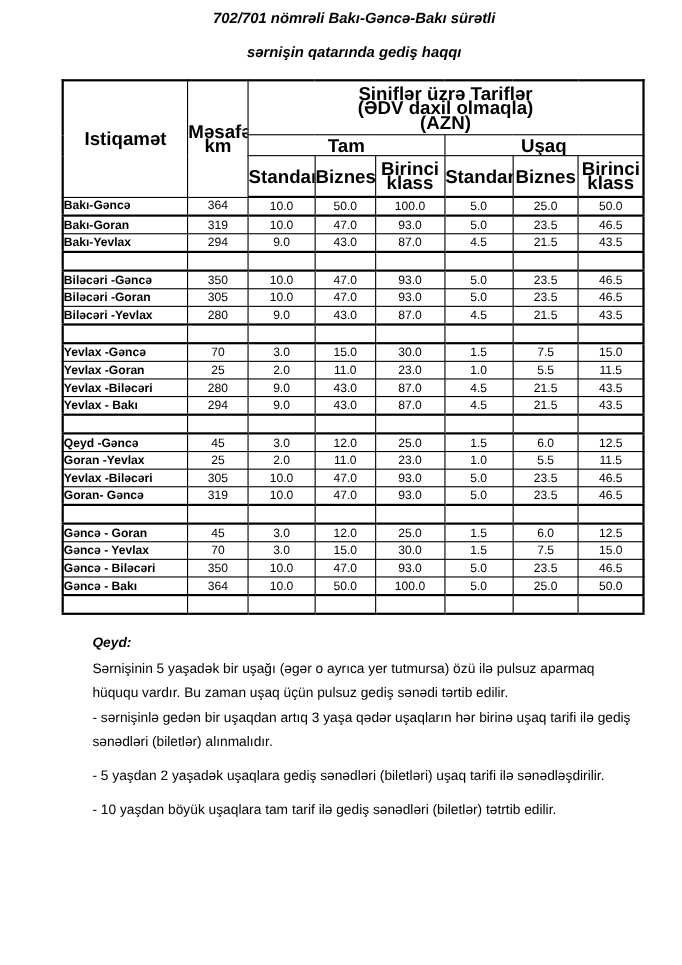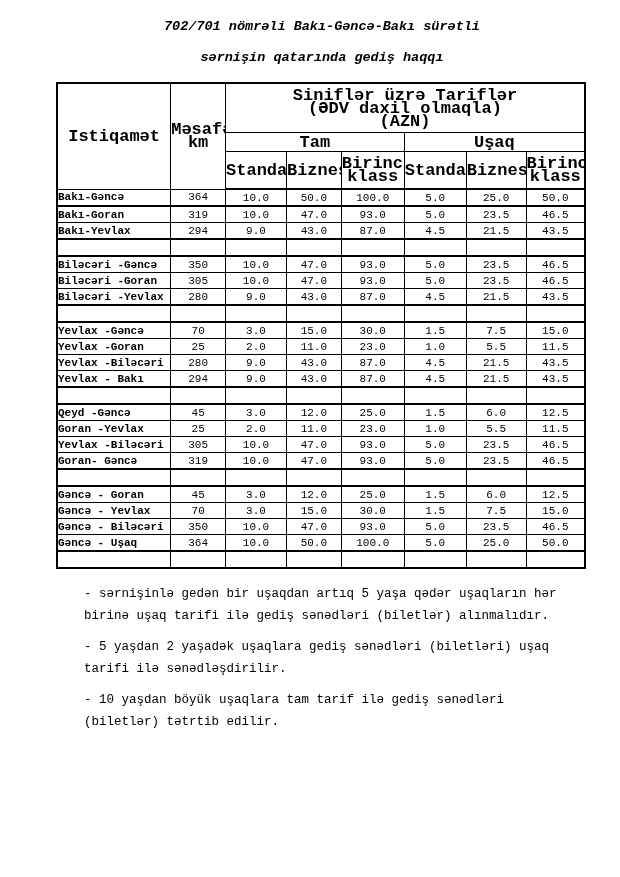--- a/index.html
+++ b/index.html
@@ -10,22 +10,21 @@
   body {
     width: 620px;
     height: 877px;
     font-family: "Liberation Sans", sans-serif;
     color: #000000;
     overflow: hidden;
   }
   .page {
     width: 532px;
     margin-left: 56px;
-    padding-top: 20px;
-    font-family: Liberation Mono, monospace;
+    padding-top: 10px;
   }
   
   .titles { text-align: center; }
   .title-line {
     font-size: 13.5px;
     font-weight: bold;
     font-style: italic;
     line-height: 14px;
     margin-bottom: 17px;
     white-space: nowrap;
@@ -344,21 +343,21 @@
           <td class="route">Gəncə - Biləcəri</td>
           <td class="num">350</td>
           <td class="num">10.0</td>
           <td class="num">47.0</td>
           <td class="num">93.0</td>
           <td class="num">5.0</td>
           <td class="num">23.5</td>
           <td class="num">46.5</td>
         </tr>
         <tr>
-          <td class="route">Gəncə - Uşaq</td>
+          <td class="route">Gəncə - Bakı</td>
           <td class="num">364</td>
           <td class="num">10.0</td>
           <td class="num">50.0</td>
           <td class="num">100.0</td>
           <td class="num">5.0</td>
           <td class="num">25.0</td>
           <td class="num">50.0</td>
         </tr>
         <tr class="sep">
           <td></td>
@@ -367,20 +366,22 @@
           <td></td>
           <td></td>
           <td></td>
           <td></td>
           <td></td>
         </tr>
       </tbody>
   </table>
 
   <div class="notes">
+    <div class="notes-heading">Qeyd:</div>
     <div id="notes-paragraphs">
-        <p>- sərnişinlə gedən bir uşaqdan artıq 5 yaşa qədər uşaqların hər birinə uşaq tarifi ilə gediş sənədləri (biletlər) alınmalıdır.</p>
+        <p class="tight">Sərnişinin 5 yaşadək bir uşağı (əgər o ayrıca yer tutmursa) özü ilə pulsuz aparmaq hüququ vardır. Bu zaman uşaq üçün pulsuz gediş sənədi tərtib edilir.</p>
+        <p>- sərnişinlə gedən bir uşaqdan artıq 3 yaşa qədər uşaqların hər birinə uşaq tarifi ilə gediş sənədləri (biletlər) alınmalıdır.</p>
         <p>- 5 yaşdan 2 yaşadək uşaqlara gediş sənədləri (biletləri) uşaq tarifi ilə sənədləşdirilir.</p>
         <p>- 10 yaşdan böyük uşaqlara tam tarif ilə gediş sənədləri (biletlər) tətrtib edilir.</p>
       </div>
   </div>
 
 </div>
 
 </body></html>

